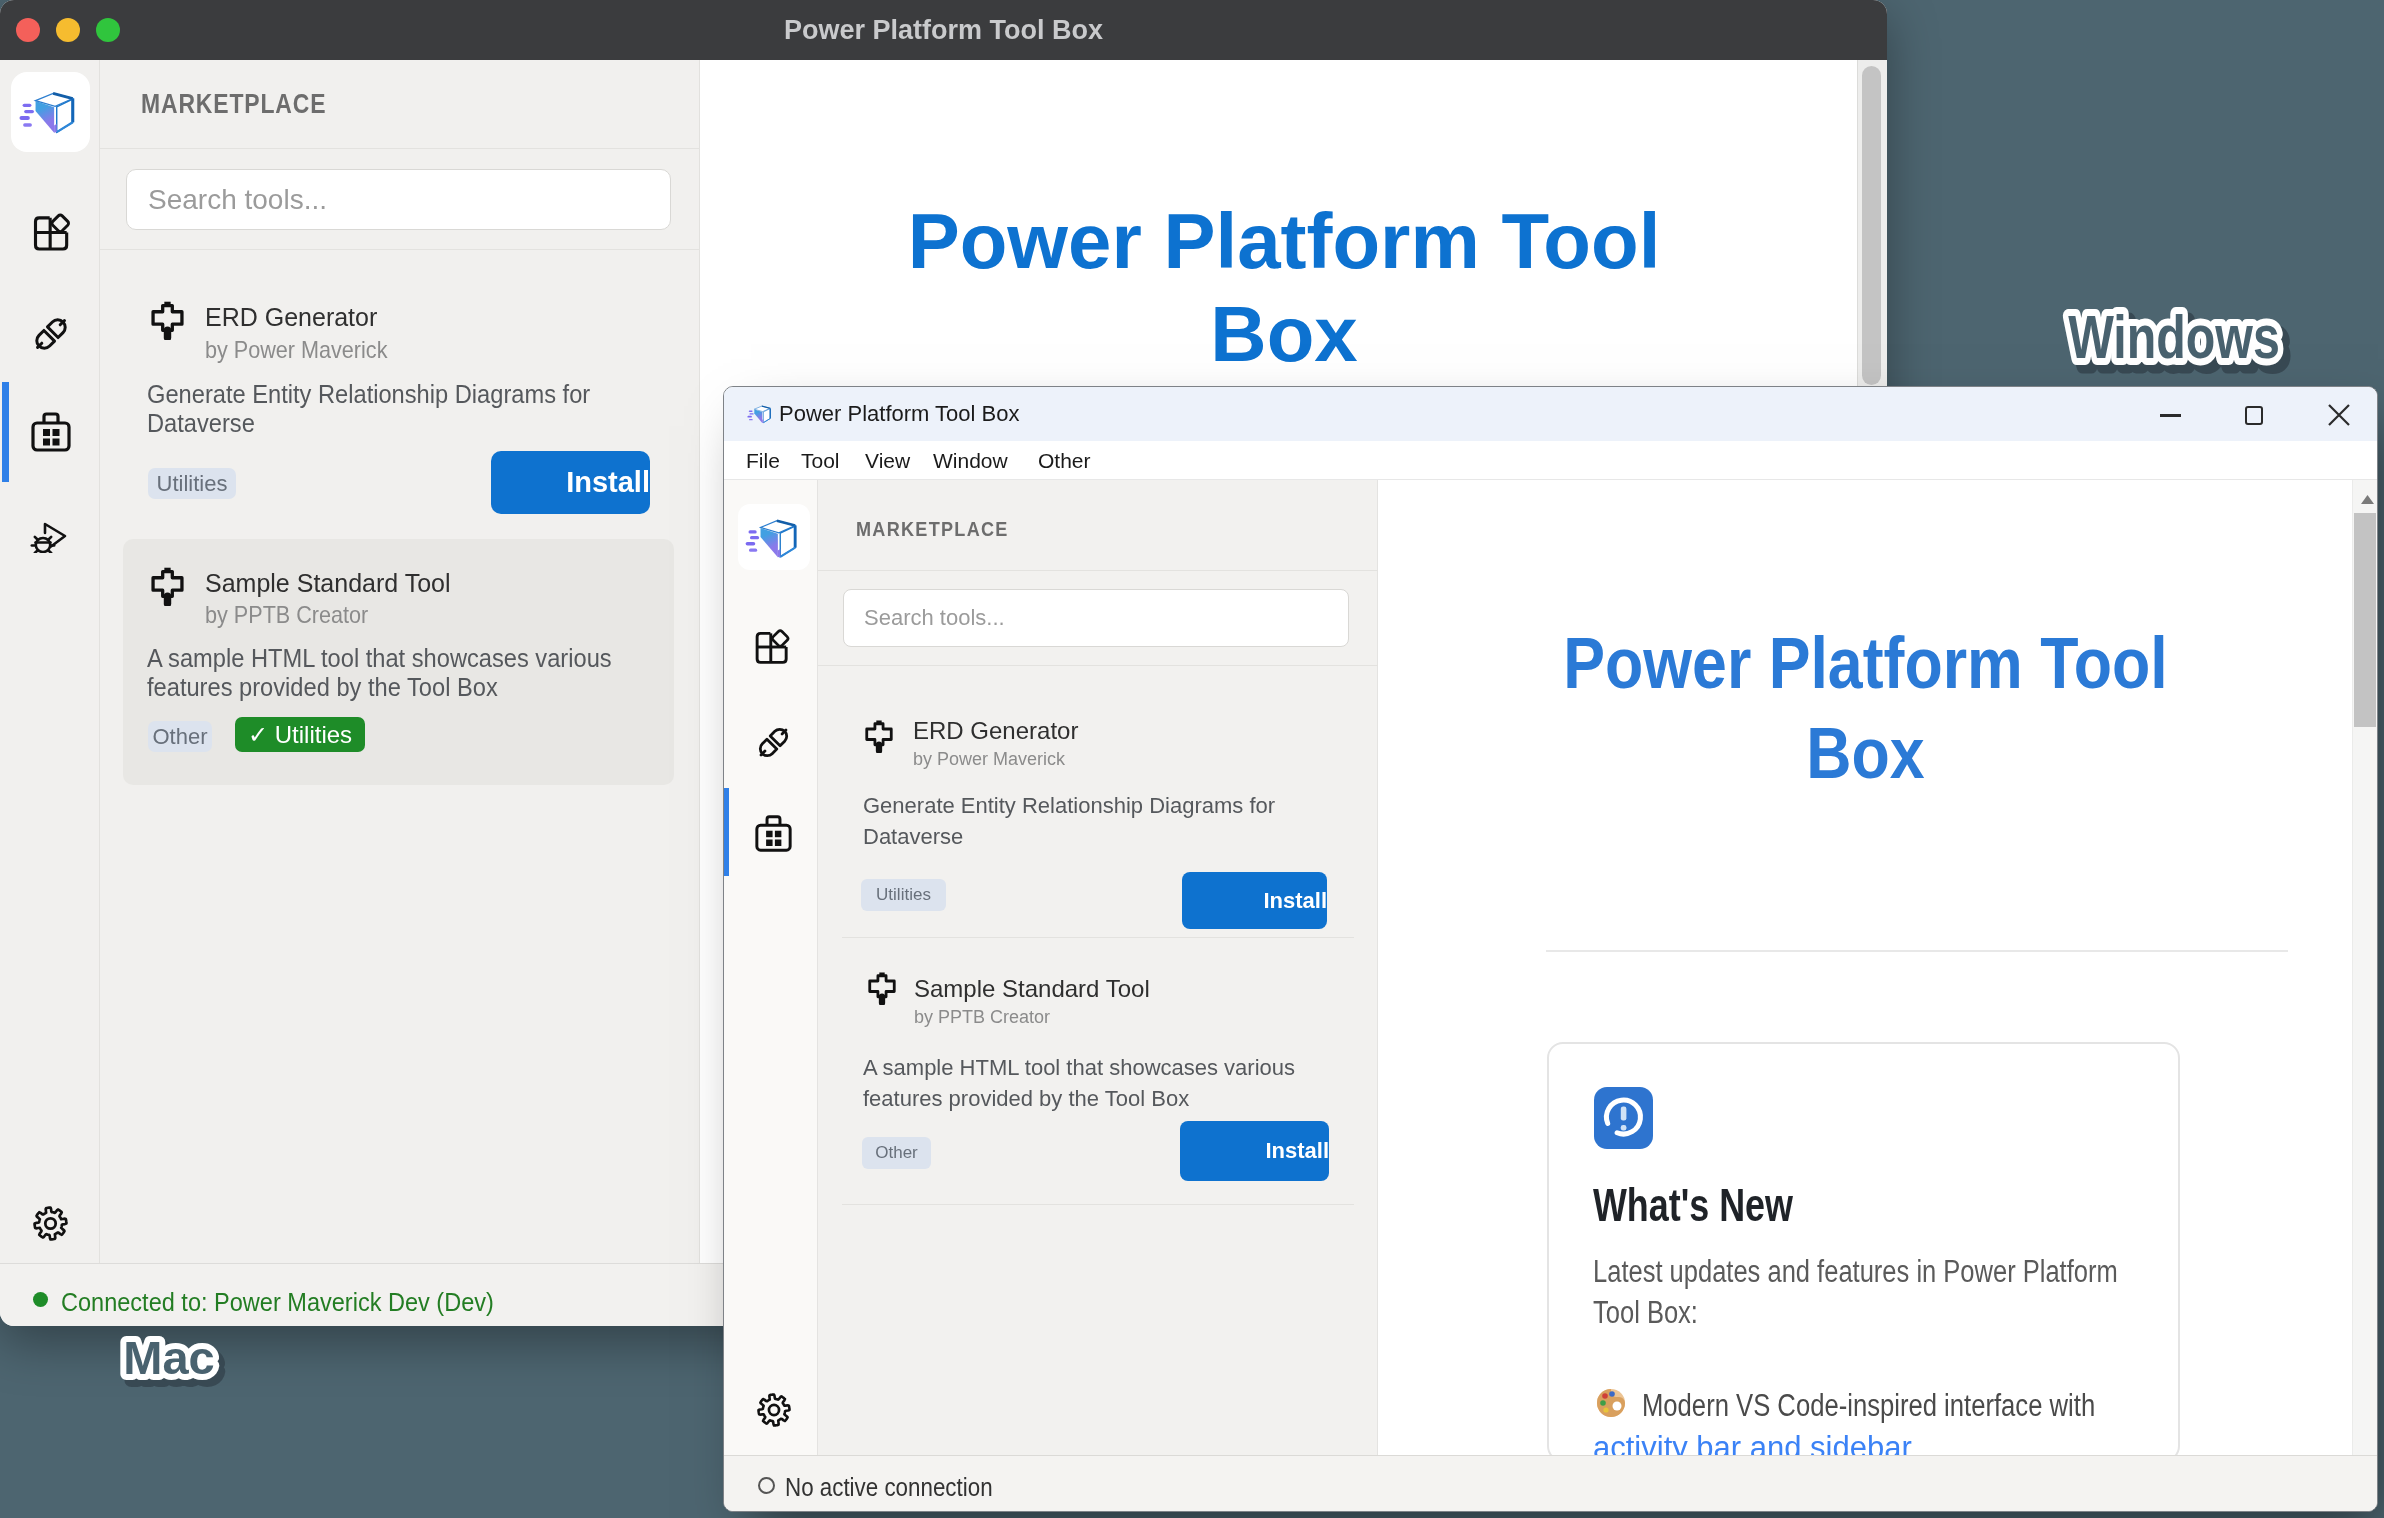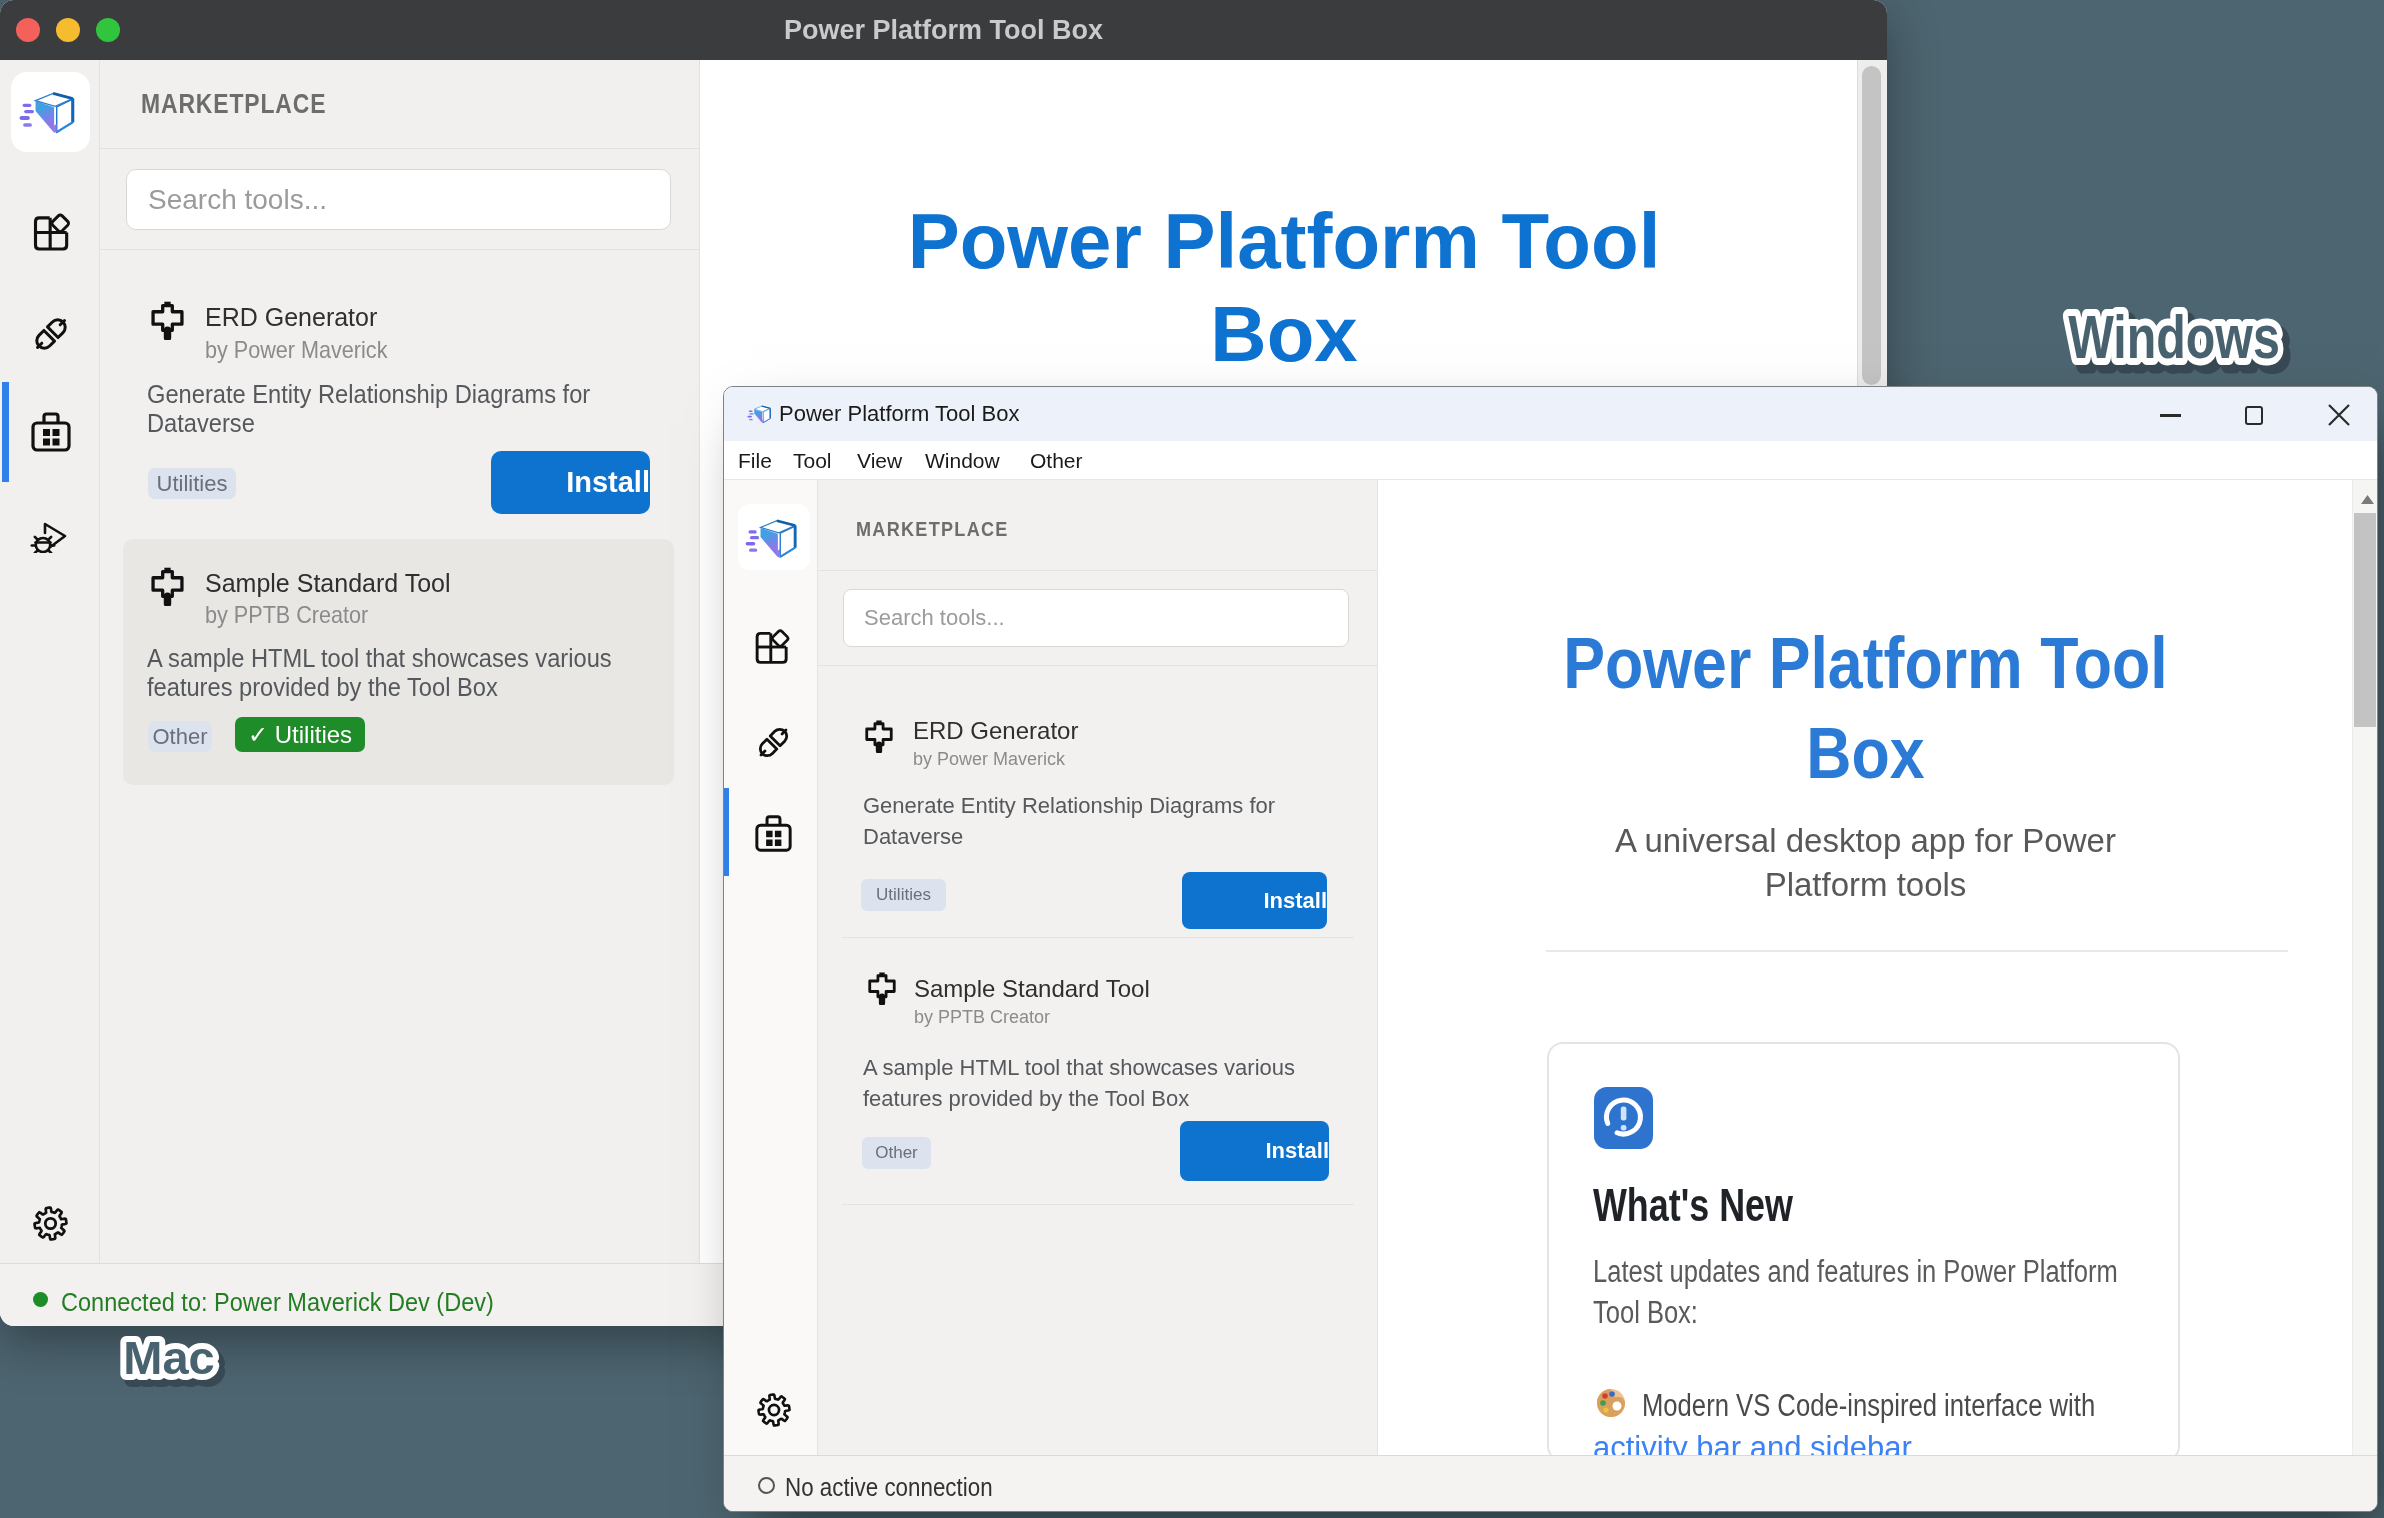--- a/index.html
+++ b/index.html
@@ -39,21 +39,21 @@
   .badge-green { background:#1e8c28; color:#fff; }
 
   
   #winwin { left:723px; top:386px; width:1655px; height:1126px; border-radius:10px;
             background:#fff; border:1px solid #7e8287; box-shadow:14px 26px 55px -14px rgba(0,0,0,.5);
             overflow:hidden; }
   
   #win-titlebar { left:0; top:0; width:1653px; height:54px; background:#edf2fa; }
   #win-title { left:55px; top:0; height:54px; line-height:54px; font-size:22px; color:#1b1b1b; }
   #win-menubar { left:0; top:54px; width:1653px; height:39px; background:#fff; border-bottom:1px solid #e7e7e7; }
-  .menu-item { top:54px; height:40px; line-height:39px; font-size:21px; color:#1a1a1a; }
+  .menu-item { top:54px; height:40px; line-height:39px; font-size:21px; color:#1a1a1a;margin-left:8px; }
   #win-activity { left:0; top:93px; width:94px; height:975px; background:#faf9f7; border-right:1px solid #e4e3e1; }
   #win-sidebar { left:94px; top:93px; width:560px; height:975px; background:#f2f1ef; border-right:1px solid #e4e3e1; }
   #win-main { left:655px; top:93px; width:973px; height:975px; background:#fff; }
   #win-scroll { left:1628px; top:93px; width:25px; height:975px; background:#f5f5f4; border-left:1px solid #ebebea; }
   #win-status { left:0; top:1068px; width:1653px; height:56px; background:#f4f3f1; border-top:1px solid #dbdad7; }
 
   svg { display:block; }
   .ws-label text { font-weight:bold; }
 </style>
 </head>
@@ -315,22 +315,20 @@
   <div class="abs t-by" style="left:190px; top:620px; font-size:18px;">by PPTB Creator</div>
   <div class="abs t-desc" style="left:139px; top:665px; font-size:22px; line-height:31px;">A sample HTML tool that showcases various<br>features provided by the Tool Box</div>
   <div class="abs badge" style="left:138px; top:750px; width:69px; height:32px; line-height:32px;
        border-radius:6px; font-size:17px;">Other</div>
   <div class="abs btn" style="left:456px; top:734px; width:149px; height:60px; line-height:60px;
        border-radius:8px; font-size:22px;">Install</div>
   <div class="abs hdiv" style="left:118px; top:817px; width:512px;"></div>
 
   <div class="abs" style="left:655px; top:231px; width:973px; text-align:center; color:#2b7ad6;
        font-size:72px; font-weight:bold; line-height:90px; transform:scaleX(.87); transform-origin:center;">Power Platform Tool<br>Box</div>
-  <div class="abs" style="left:655px; top:432px; width:973px; text-align:center; color:#585858;
-       font-size:33px; line-height:44px;">A universal desktop app for Power<br>Platform tools</div>
   <div class="abs" style="left:822px; top:563px; width:742px; height:2px; background:#e8e8e8;"></div>
 
   <div class="abs" style="left:823px; top:655px; width:633px; height:420px; border:2px solid #e4e4e4; border-radius:16px;"></div>
   <div class="abs" style="left:870px; top:700px; width:59px; height:62px; border-radius:13px; background:#2e74cf;"></div>
   <svg class="abs" style="left:870px; top:700px;" width="59" height="62" viewBox="0 0 59 62">
     <path d="M13.7 36.4 A17 17 0 1 1 23.1 45.8" fill="none" stroke="#fff" stroke-width="5" stroke-linecap="round"></path>
     <rect x="26.8" y="19.5" width="5.6" height="14" rx="2.3" fill="#cfe2f6"></rect>
     <rect x="26.8" y="38" width="5.6" height="5.5" rx="2.3" fill="#cfe2f6"></rect>
   </svg>
   <div class="abs" style="left:869px; top:791px; font-size:46px; font-weight:bold; color:#1f2328; transform:scaleX(.78); transform-origin:left;">What's New</div>

